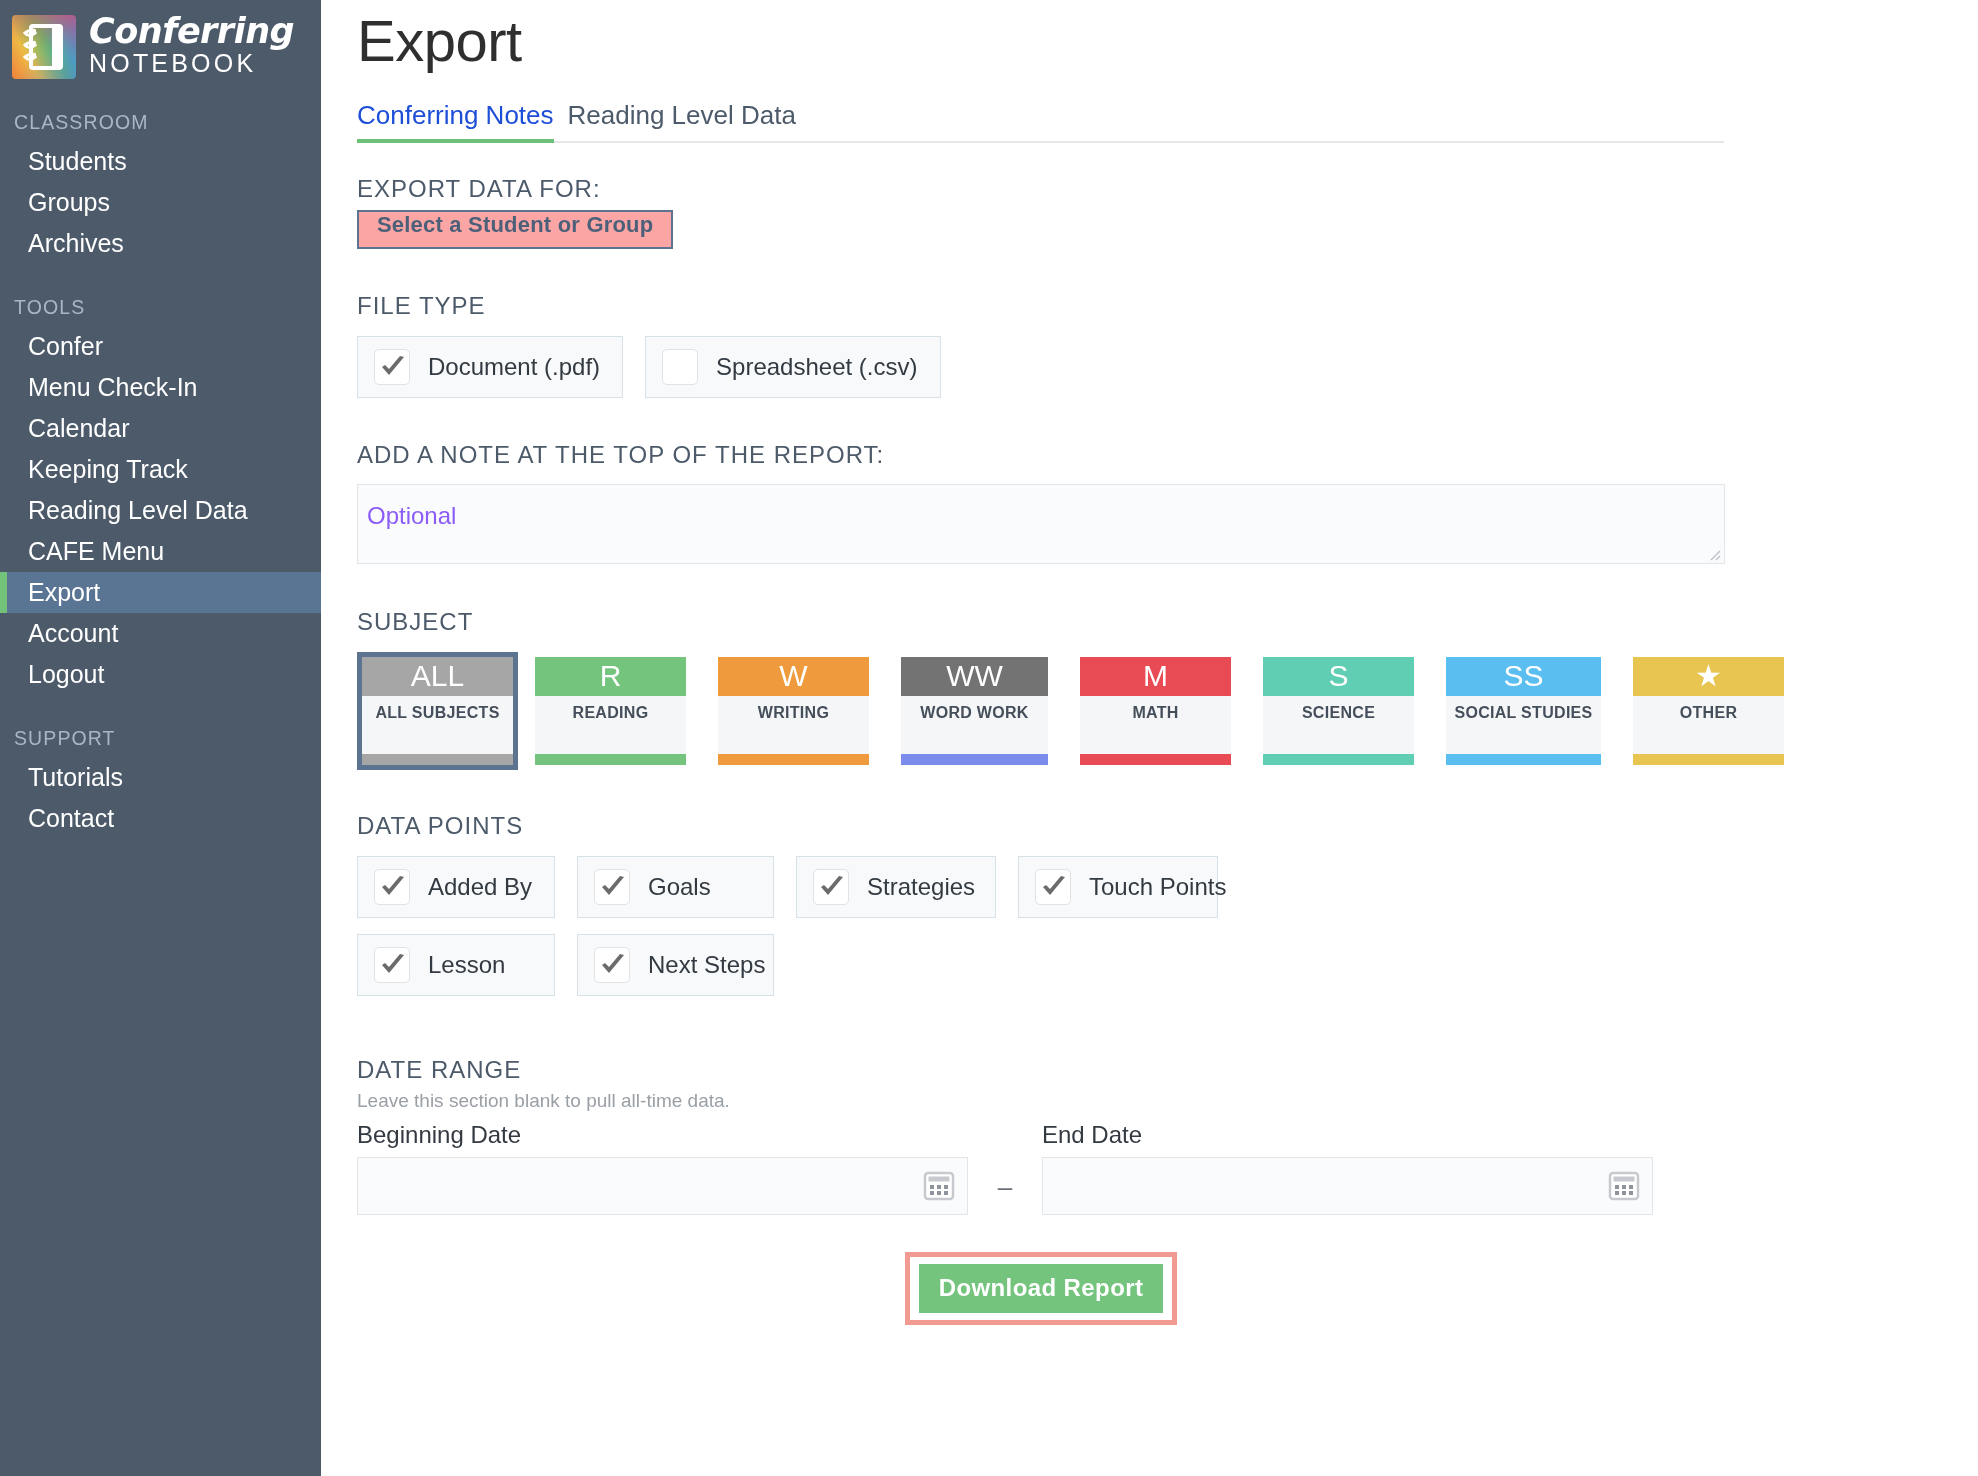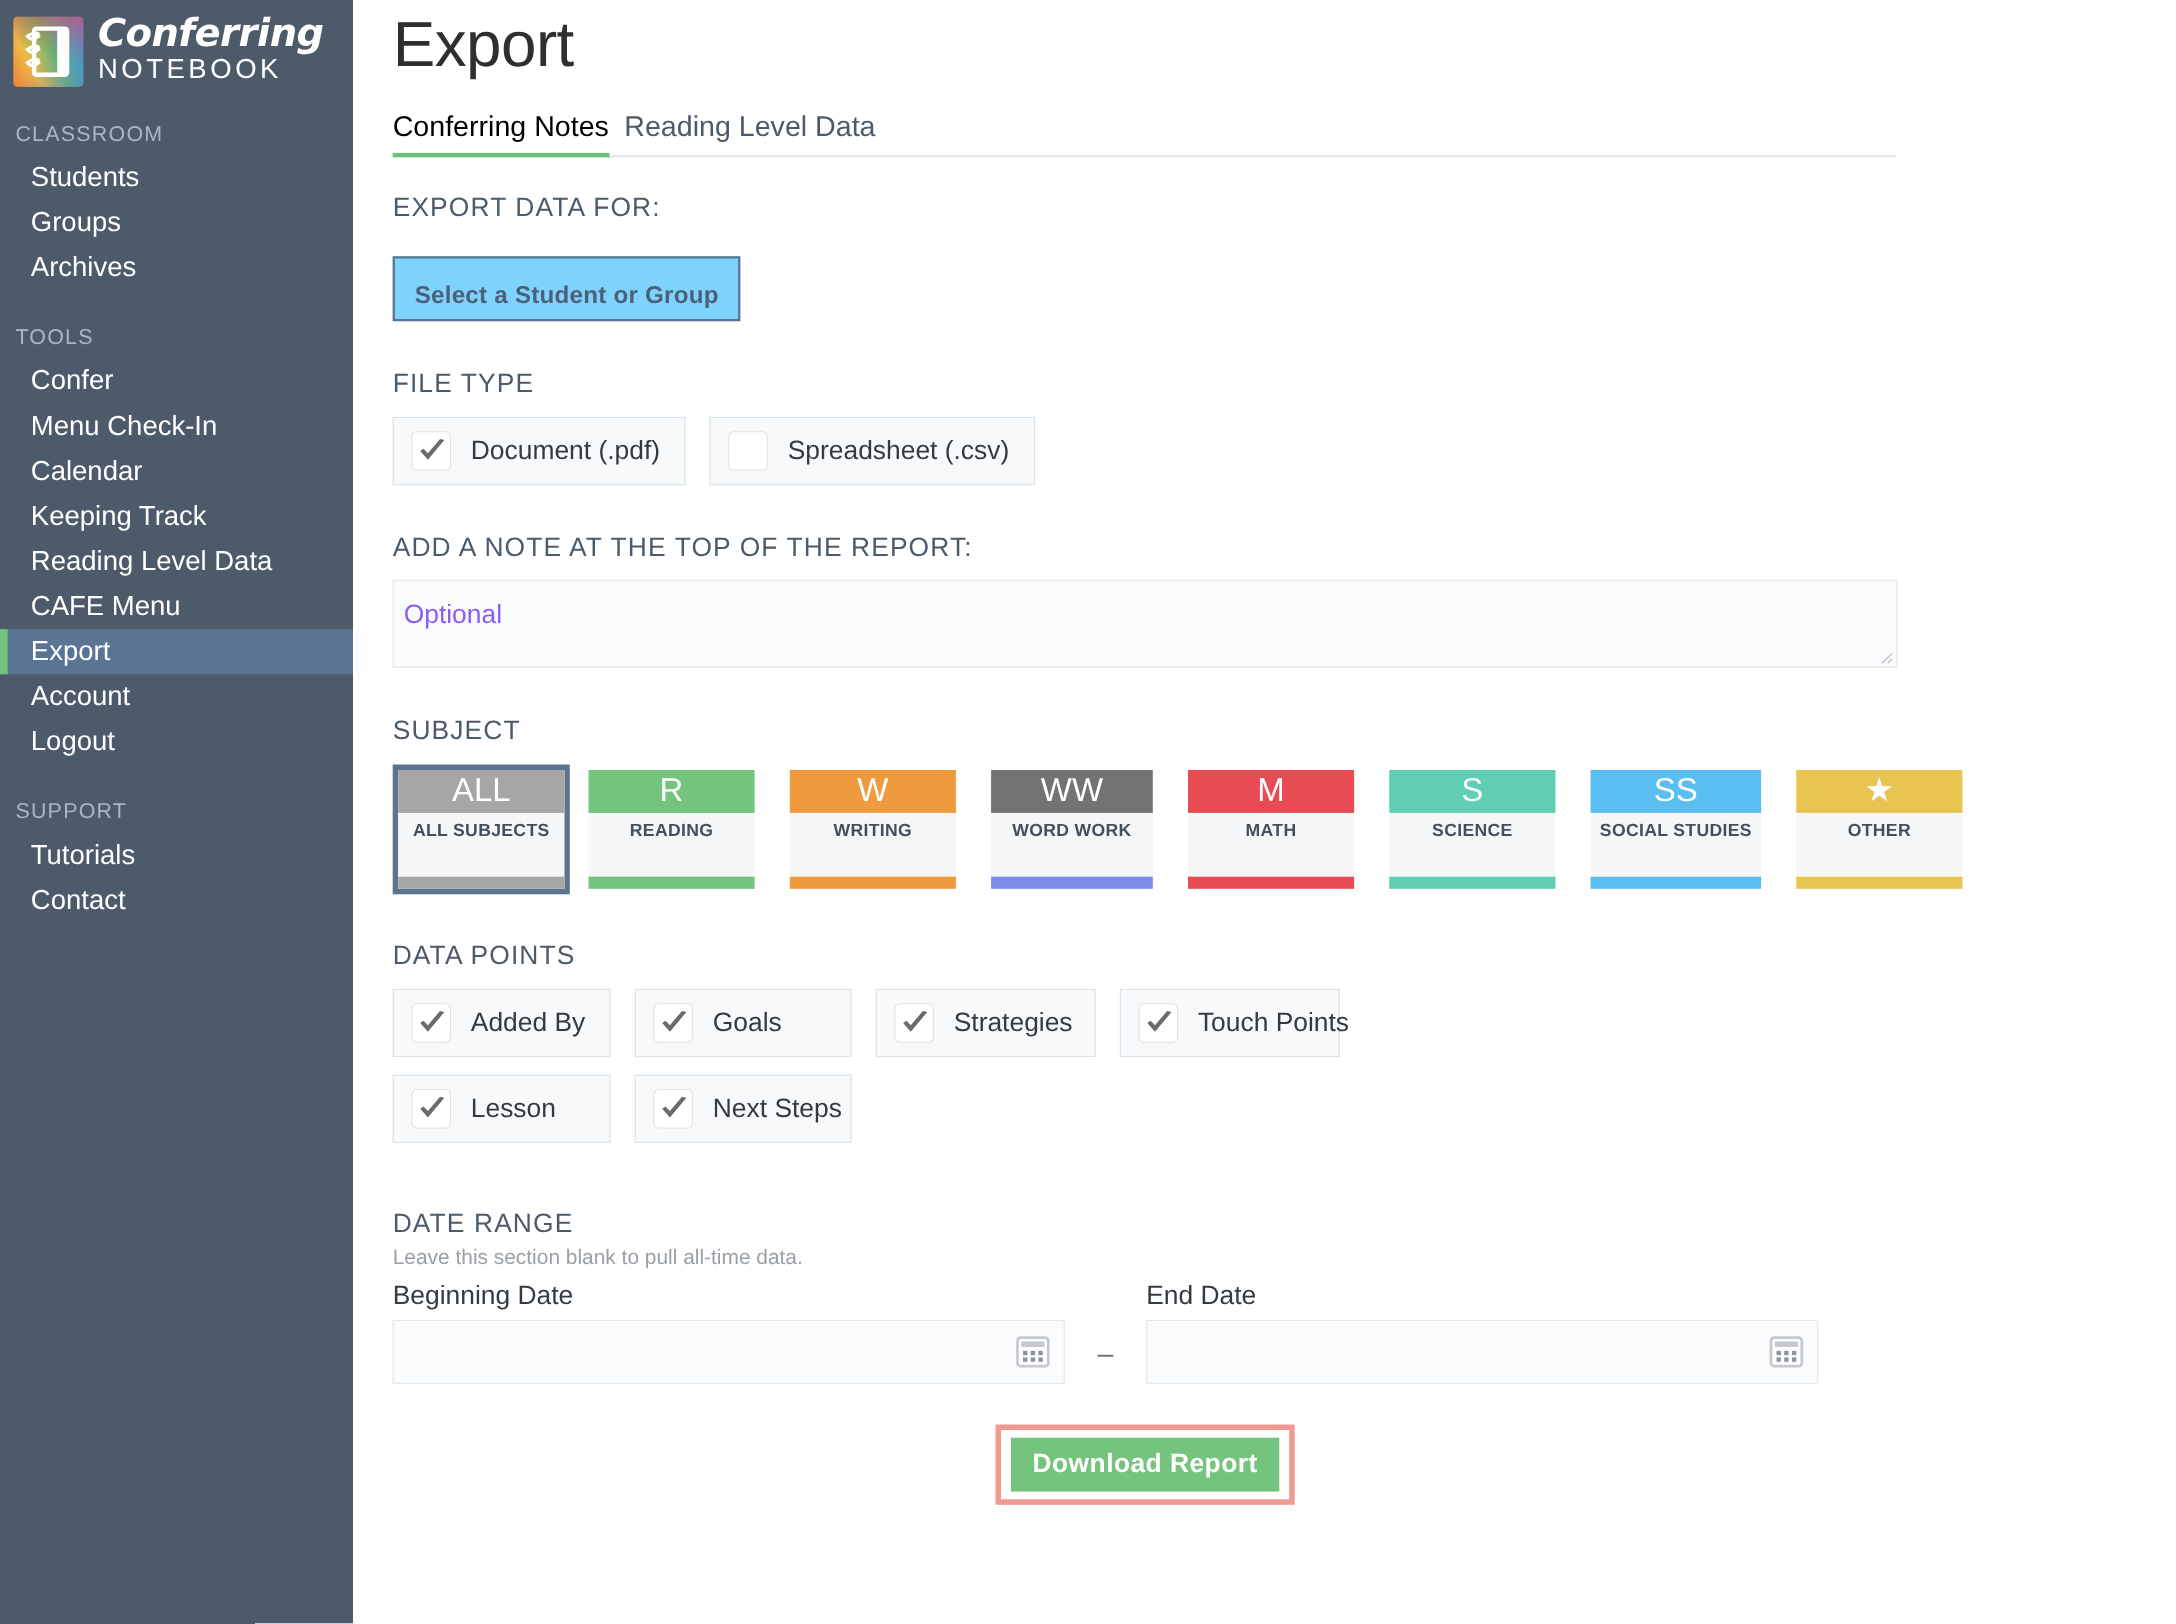--- a/index.html
+++ b/index.html
@@ -143,21 +143,21 @@
     height: 44px;
   }
   .tab {
     font-size: 26px;
     color: #4c5a6a;
     padding: 0 0 10px 0;
     margin-right: 14px;
     position: relative;
     white-space: nowrap;
   }
-  .tab.is-active { color: #000000; }
+  .tab.is-active { color: #1d4ed8; }
   .tab.is-active::after {
     content: "";
     position: absolute;
     left: 0; right: 0; bottom: -2px;
     height: 4px;
     background: #6cc178;
   }
 
   .content { padding-left: 36px; }
 
@@ -170,27 +170,27 @@
   .sec-export-for { margin-top: 32px; }
   .sec-file-type  { margin-top: 43px; }
   .sec-note       { margin-top: 43px; }
   .sec-subject    { margin-top: 44px; }
   .sec-datapoints { margin-top: 42px; }
   .sec-daterange  { margin-top: 44px; }
 
   
   .select-student-btn {
     display: inline-block;
-    margin-top: 30px;
+    margin-top: 7px;
     border: 2px solid #5d7490;
     color: #4c6179;
-    background: #7dd3fc;
+    background: #fca5a5;
     font-size: 22px;
     font-weight: 700;
-    padding: 22px 18px 11px 18px;
+    padding: 2px 18px 11px 18px;
     line-height: 1;
     letter-spacing: 0.2px;
     cursor: pointer;
   }
 
   
   .pill-row { display: flex; margin-top: 16px; }
   .pill {
     display: flex;
     align-items: center;

